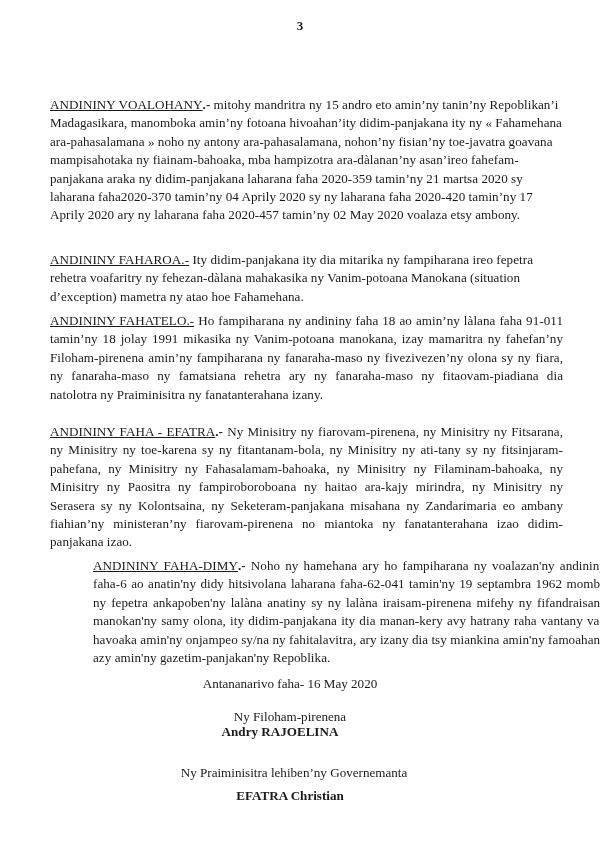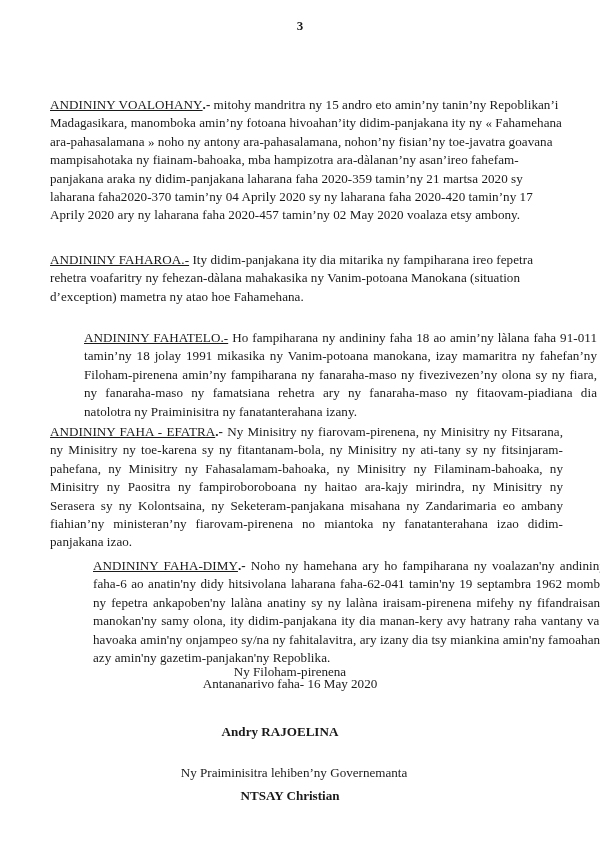--- a/index.html
+++ b/index.html
@@ -23,29 +23,29 @@
 <div class="page-num">3</div>
 
 <div class="article" style="top:96px;">
   <span class="heading">ANDININY VOALOHANY</span><span class="sep">.-</span><span> mitohy mandritra ny 15 andro eto amin’ny tanin’ny Repoblikan’i Madagasikara, manomboka amin’ny fotoana hivoahan’ity didim-panjakana ity ny « Fahamehana ara-pahasalamana » noho ny antony ara-pahasalamana, nohon’ny fisian’ny toe-javatra goavana mampisahotaka ny fiainam-bahoaka, mba hampizotra ara-dàlanan’ny asan’ireo fahefam-panjakana araka ny didim-panjakana laharana faha 2020-359 tamin’ny 21 martsa 2020 sy laharana faha2020-370 tamin’ny 04 Aprily 2020 sy ny laharana faha 2020-420 tamin’ny 17 Aprily 2020 ary ny laharana faha 2020-457 tamin’ny 02 May 2020 voalaza etsy ambony.</span>
 </div>
 
 <div class="article" style="top:251px;">
   <span class="heading">ANDININY FAHAROA.-</span><span> Ity didim-panjakana ity dia mitarika ny fampiharana ireo fepetra rehetra voafaritry ny fehezan-dàlana mahakasika ny Vanim-potoana Manokana (situation d’exception) mametra ny atao hoe Fahamehana.</span>
 </div>
 
-<div class="article justify" style="top:329px;margin-left:34px;">
+<div class="article justify" style="top:312px;">
   <span class="heading">ANDININY FAHATELO.-</span><span> Ho fampiharana ny andininy faha 18 ao amin’ny làlana faha 91-011 tamin’ny 18 jolay 1991 mikasika ny Vanim-potoana manokana, izay mamaritra ny fahefan’ny Filoham-pirenena amin’ny fampiharana ny fanaraha-maso ny fivezivezen’ny olona sy ny fiara, ny fanaraha-maso ny famatsiana rehetra ary ny fanaraha-maso ny fitaovam-piadiana dia natolotra ny Praiminisitra ny fanatanterahana izany.</span>
 </div>
 
 <div class="article justify" style="top:423px;">
   <span class="heading">ANDININY FAHA - EFATRA</span><span class="sep">.-</span><span> Ny Minisitry ny fiarovam-pirenena, ny Minisitry ny Fitsarana, ny Minisitry ny toe-karena sy ny fitantanam-bola, ny Minisitry ny ati-tany sy ny fitsinjaram-pahefana, ny Minisitry ny Fahasalamam-bahoaka, ny Minisitry ny Filaminam-bahoaka, ny Minisitry ny Paositra ny fampiroboroboana ny haitao ara-kajy mirindra, ny Minisitry ny Serasera sy ny Kolontsaina, ny Seketeram-panjakana misahana ny Zandarimaria eo ambany fiahian’ny ministeran’ny fiarovam-pirenena no miantoka ny fanatanterahana izao didim-panjakana izao.</span>
 </div>
 
 <div class="article justify" style="top:557px;margin-left:43px;">
   <span class="heading">ANDININY FAHA-DIMY</span><span class="sep">.-</span><span> Noho ny hamehana ary ho fampiharana ny voalazan'ny andininy faha-6 ao anatin'ny didy hitsivolana  laharana faha-62-041 tamin'ny 19 septambra 1962 momba ny fepetra ankapoben'ny lalàna anatiny sy ny lalàna iraisam-pirenena mifehy ny fifandraisana manokan'ny samy olona, ity didim-panjakana ity dia manan-kery avy hatrany raha vantany vao havoaka amin'ny onjampeo sy/na ny fahitalavitra, ary izany dia tsy miankina amin'ny famoahana azy amin'ny gazetim-panjakan'ny Repoblika.</span>
 </div>
 
 <div class="sig" style="top:676px; padding-left:20px; box-sizing:border-box;">Antananarivo faha- 16 May 2020</div>
-<div class="sig" style="top:664px; padding-left:20px; box-sizing:border-box;text-align:center;">Ny Filoham-pirenena</div>
+<div class="sig" style="top:709px; padding-left:20px; box-sizing:border-box;text-align:center;">Ny Filoham-pirenena</div>
 <div class="sig bold" style="top:724px; box-sizing:border-box;">Andry RAJOELINA</div>
 <div class="sig" style="top:765px; padding-left:28px; box-sizing:border-box;">Ny Praiminisitra lehiben’ny Governemanta</div>
-<div class="sig bold" style="top:788px; padding-left:20px; box-sizing:border-box;">NTSAY Christian</div>
+<div class="sig bold" style="top:788px; padding-left:20px; box-sizing:border-box;">EFATRA Christian</div>
 
 </body></html>

